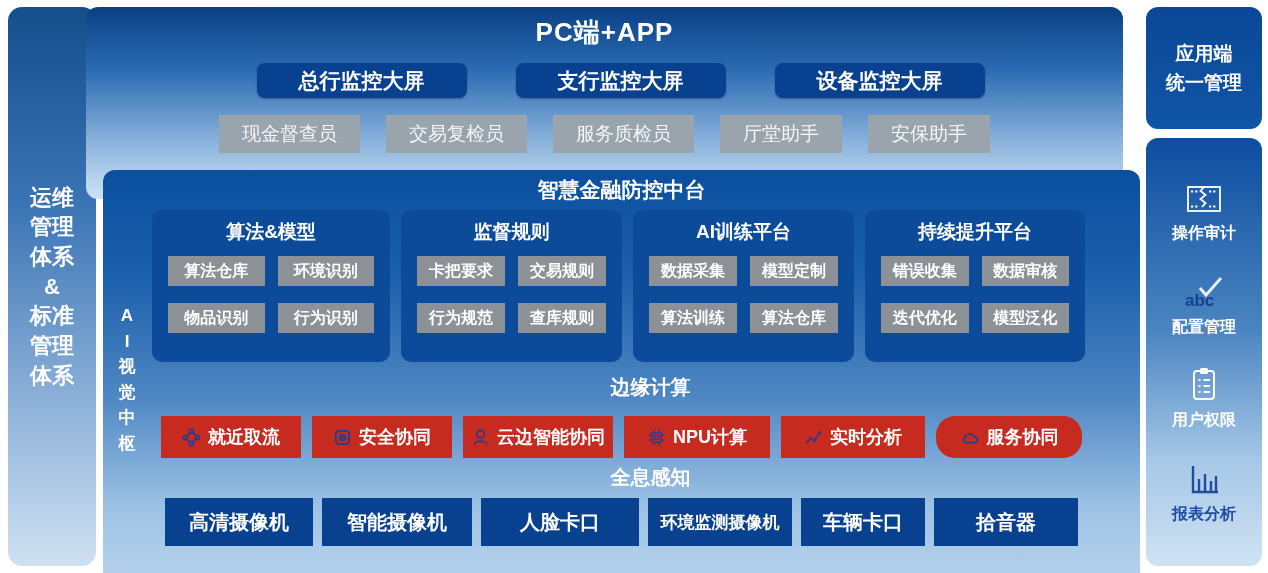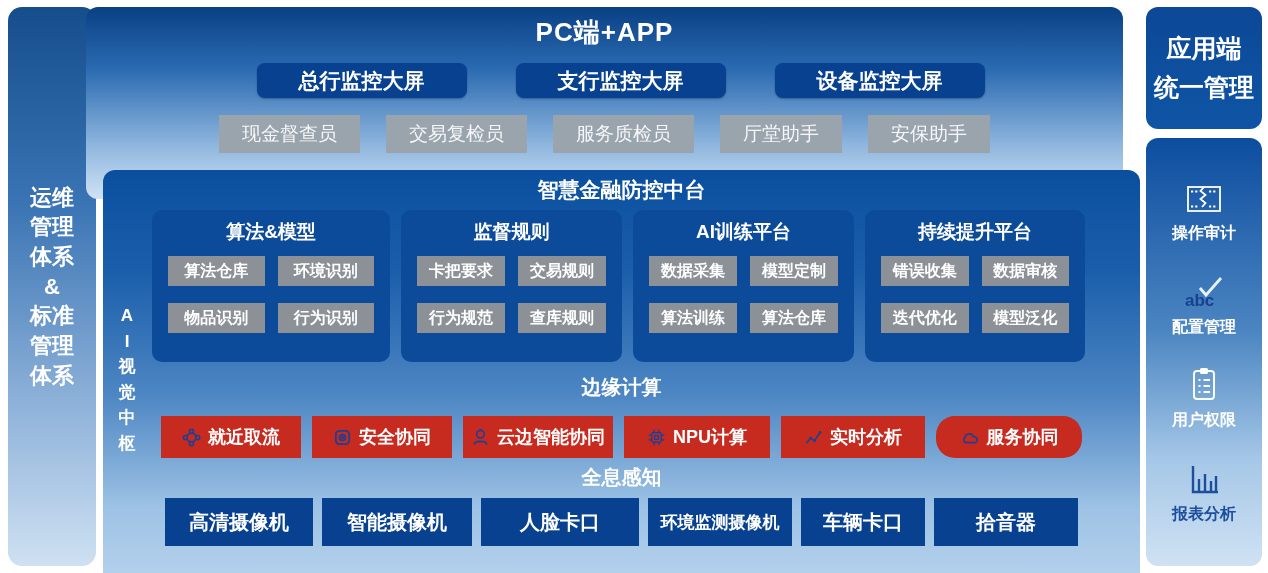--- a/index.html
+++ b/index.html
@@ -66,21 +66,21 @@
   .column.c0 { width:238px; } .column.c1 { width:221px; }
   .column.c2 { width:221px; } .column.c3 { width:220px; }
   .col-title { text-align:center; color:#fff; font-weight:bold; font-size:19px; margin-bottom:11px; }
   .col-grid { display:grid; grid-template-columns:1fr 1fr; gap:17px 13px; padding:0 16px; }
   .col-item {
     background:#8b9196; color:#fff; font-size:16px; font-weight:bold; height:30px;
     display:flex; align-items:center; justify-content:center; white-space:nowrap;
   }
   .edge-title, .sense-title {
     position:absolute; width:100%; text-align:center;
-    color:#fff; font-size:20px; font-weight:bold;
+    color:#fff; font-size:20px; font-weight:bold;margin-left:29px;
   }
   .edge-title { top:204px; }
   .sense-title { top:294px; }
   .edge-row { position:absolute; top:246px; width:100%;
     display:flex; justify-content:center; gap:11px; }
   .edge-btn {
     background:#c72a1e; height:42px; color:#fff; font-weight:bold; font-size:18px;
     display:flex; align-items:center; justify-content:center; gap:7px; padding:0 4px;
     white-space:nowrap;
   }
@@ -97,21 +97,21 @@
   .sense-btn.s2 { width:158px; } .sense-btn.s3 { width:144px; font-size:17px; }
   .sense-btn.s4 { width:124px; } .sense-btn.s5 { width:144px; }
 
   
   .right-head {
     position:absolute; left:1146px; top:7px; width:116px; height:122px;
     border-radius:12px;
     background:linear-gradient(180deg,#0c4897 0%, #0f55a5 100%);
     display:flex; align-items:center; justify-content:center;
   }
-  .right-head .v-label { font-size:25px; line-height:1.55; }
+  .right-head .v-label { font-size:19px; line-height:1.55; }
   .right-body {
     position:absolute; left:1146px; top:138px; width:116px; height:428px;
     border-radius:12px;
     background:linear-gradient(180deg,#0d4d9f 0%, #4b85c1 45%, #a5c7e7 75%, #cfe2f3 100%);
     display:flex; flex-direction:column; align-items:center;
     justify-content:space-evenly; padding:12px 0;text-align:center;
   }
   .right-item { display:flex; flex-direction:column; align-items:center; gap:8px; }
   .right-item .label { font-weight:bold; font-size:16px; color:#fff; }
   .right-item.dark .label { color:#1d4e9e; }

